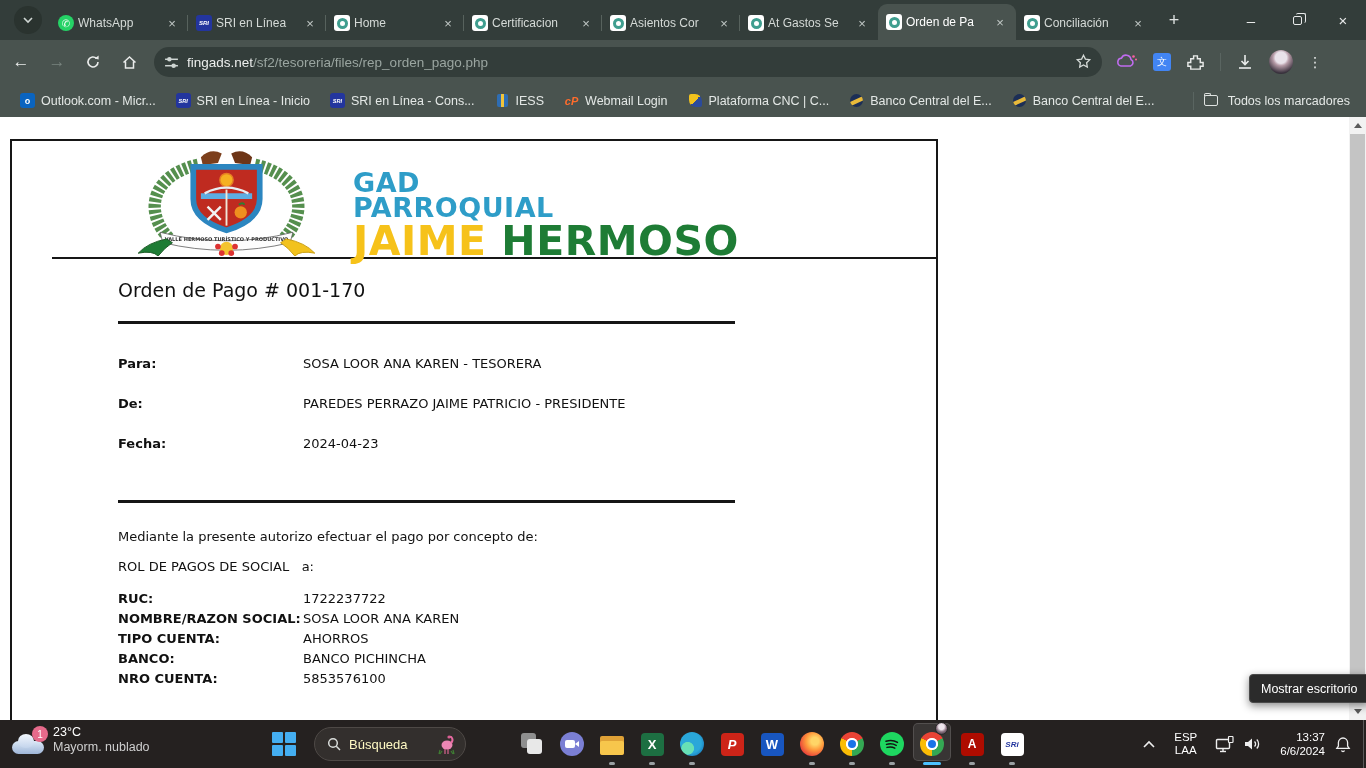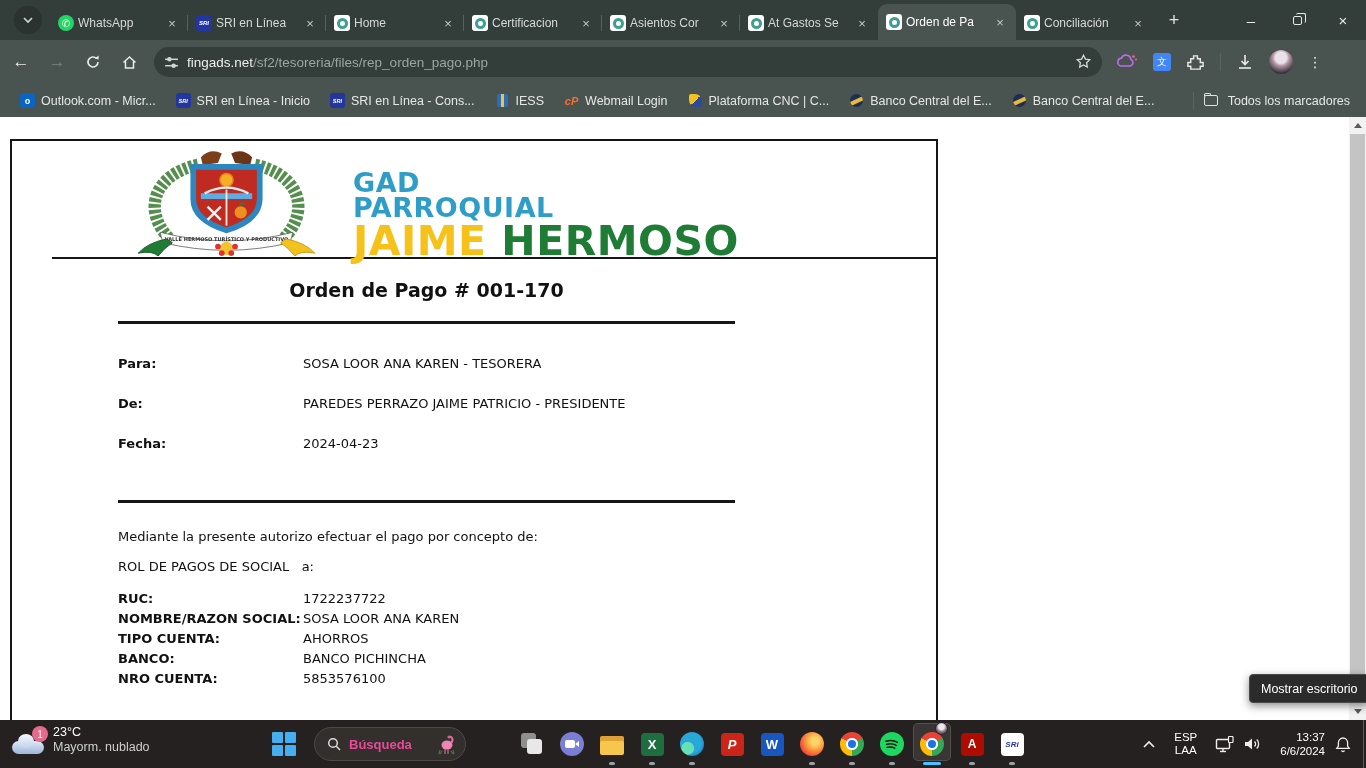--- a/index.html
+++ b/index.html
@@ -76,22 +76,22 @@
   .pagearea { position:absolute; top:117px; left:0; width:1366px; height:603px; background:#fff; }
   .doc { position:absolute; left:10px; top:22px; width:928px; height:581px;
          border:2px solid #161616; border-bottom:none; font-family:"DejaVu Sans", sans-serif;padding-left:40px; }
   .doc-header { height:118px; border-bottom:2px solid #161616; position:relative; }
   .logo-wrap { position:absolute; left:62px; top:3px; width:800px; height:112px; display:flex; }
   .logo-text { margin-left:14px; padding-top:26px; font-weight:bold; line-height:1; }
   .lt1, .lt2 { color:#2e9dc8; font-size:27px; line-height:25px; letter-spacing:.5px; }
   .lt3 { font-size:41px; line-height:40px; margin-top:1px; letter-spacing:.5px; }
   .lt3 .y { color:#f6c21a; } .lt3 .g { color:#1e7c35; }
   .doc-content { position:relative; height:461px; font-size:13px; color:#111; }
-  .doc-title { position:absolute; top:20px; left:66px; width:617px; text-align:center;
-               font-size:19px; font-weight:bold; }
+  .doc-title { position:absolute; top:20px; left:66px; width:617px; 
+               font-size:19px; font-weight:normal; }
   .hr { position:absolute; left:66px; width:617px; height:3px; background:#161616; }
   .hr1 { top:62px; } .hr2 { top:241px; }
   .frow { position:absolute; left:66px; width:760px; }
   .frow b { display:inline-block; width:185px; }
   .dints { position:absolute; left:66px; }
   .drow { height:20px; }
   .drow b { display:inline-block; width:185px; }
   .ws-pre { white-space:pre-wrap; }
 
   
@@ -123,21 +123,21 @@
             background:#e66a8b; color:#fff; font-size:10px; display:flex; align-items:center;
             justify-content:center; z-index:2; }
   .wtext { line-height:15px; font-size:12.5px; }
   .wtext .cond { color:#cfcfcf; }
   .startbtn { position:absolute; left:272px; top:12px; width:24px; height:24px; display:grid;
               grid-template-columns:11px 11px; grid-template-rows:11px 11px; gap:2px; }
   .startbtn i { background:#44aef1; border-radius:1px; }
   .searchbox { position:absolute; left:314px; top:7px; width:152px; height:34px; border-radius:17px;
                background:#332f2d; border:1px solid #4e4946; display:flex; align-items:center;
                padding:0 8px 0 12px; gap:8px; }
-  .searchbox .stext { color:#ec4899; font-size:13px; flex:1;font-weight:bold; }
+  .searchbox .stext { color:#fef9c3; font-size:13px; flex:1; }
   .ticons { position:absolute; left:512px; top:0; display:flex; }
   .tslot { width:40px; height:48px; display:flex; align-items:center; justify-content:center; position:relative; }
   .tslot.run::after { content:""; position:absolute; bottom:3px; left:50%; transform:translateX(-50%);
                       width:6px; height:3px; border-radius:2px; background:#9aa0a3; }
   .tslot.active-app::after { width:18px; background:#4cc2ff; }
   .hlbox { position:absolute; left:1px; top:3px; right:1px; bottom:7px; background:rgba(255,255,255,.09);
            border:1px solid rgba(255,255,255,.13); border-radius:5px; }
   .i-taskview { position:relative; width:22px; height:22px; }
   .i-taskview::before { content:""; position:absolute; left:0; top:0; width:15px; height:15px;
                         background:#8f8f8f; border-radius:3px; }

